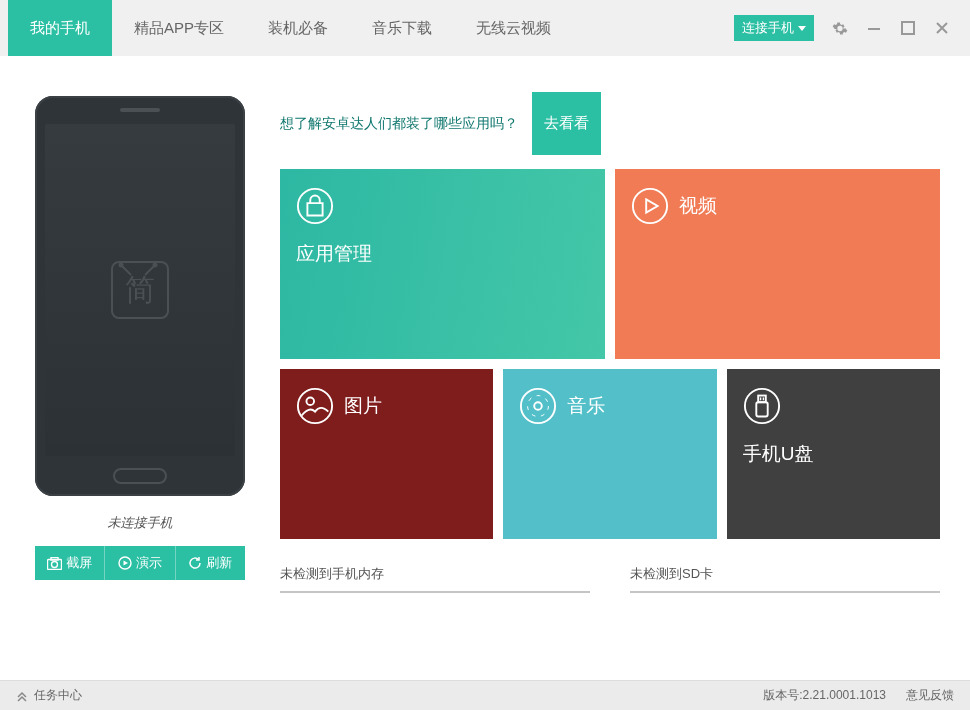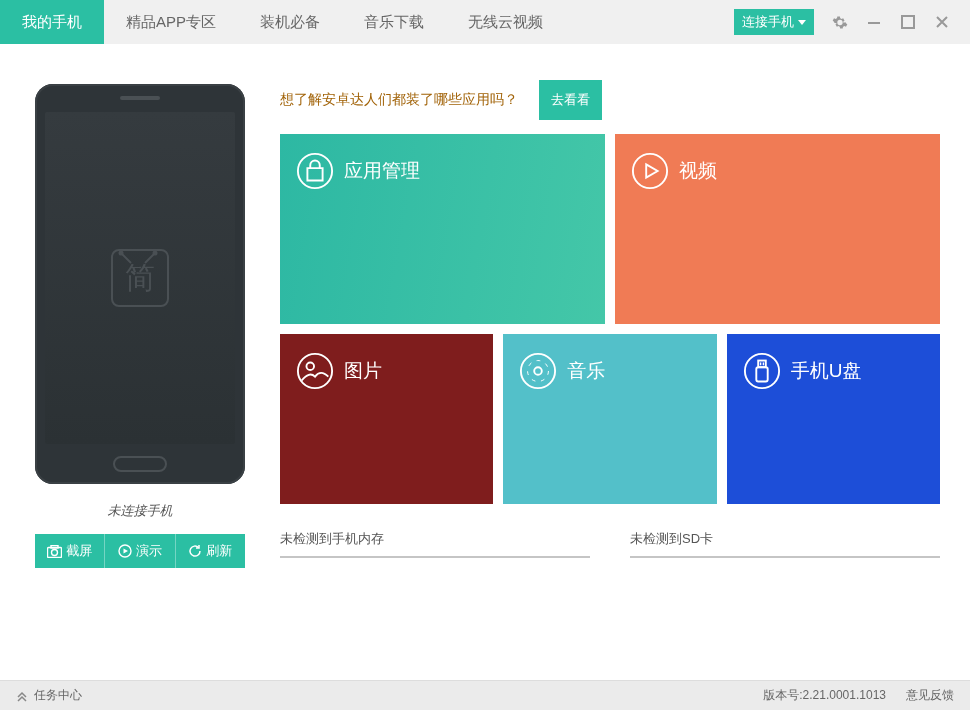--- a/index.html
+++ b/index.html
@@ -14,24 +14,25 @@
 .app-window {
   width: 970px;
   height: 710px;
   background: #fff;
   display: flex;
   flex-direction: column;
 }
 
 
 .top-bar {
-  height: 44px;
+  height: 56px;
   background: #f0f0f0;
   display: flex;
   align-items: stretch;
+  padding-left: 8px;
 }
 
 .nav-tabs {
   display: flex;
   flex: 1;
 }
 
 .nav-tab {
   padding: 0 22px;
   display: flex;
@@ -187,30 +188,29 @@
 .promo-row {
   display: flex;
   align-items: center;
   gap: 14px;
   margin-bottom: 14px;
   margin-top: 6px;
 }
 
 .promo-text {
   font-size: 14px;
-  color: #a16207;
+  color: #0f766e;
 }
 
 .promo-btn {
   background: #2bbfa3;
   color: #fff;
-  font-size: 13px;
-  padding: 11px 12px;
-  cursor: pointer;
-  margin-left: 7px;
+  font-size: 15px;
+  padding: 22px 12px;
+  cursor: pointer;
 }
 
 .tiles {
   display: grid;
   grid-template-columns: repeat(6, 1fr);
   grid-template-rows: 190px 170px;
   gap: 10px;
 }
 
 .tile {
@@ -226,25 +226,25 @@
   width: 38px;
   height: 38px;
   flex-shrink: 0;
 }
 
 .tile-label {
   font-size: 19px;
   margin-top: 6px;
 }
 
-.tile-apps { grid-column: 1 / 4; background: linear-gradient(100deg, #2db8a3 0%, #44c7a8 100%); }
+.tile-apps { grid-column: 1 / 4; background: linear-gradient(100deg, #2db8a3 0%, #44c7a8 100%); flex-direction: column; }
 .tile-video { grid-column: 4 / 7; background: #f07b55; }
 .tile-photo { grid-column: 1 / 3; background: #7f1d1d; }
 .tile-music { grid-column: 3 / 5; background: #53c0c9; }
-.tile-udisk { grid-column: 5 / 7; background: #1d4ed8; }
+.tile-udisk { grid-column: 5 / 7; background: #404040; flex-direction: column; }
 
 .storage-row {
   display: flex;
   gap: 40px;
   margin-top: 26px;
 }
 
 .storage-item {
   flex: 1;
 }

